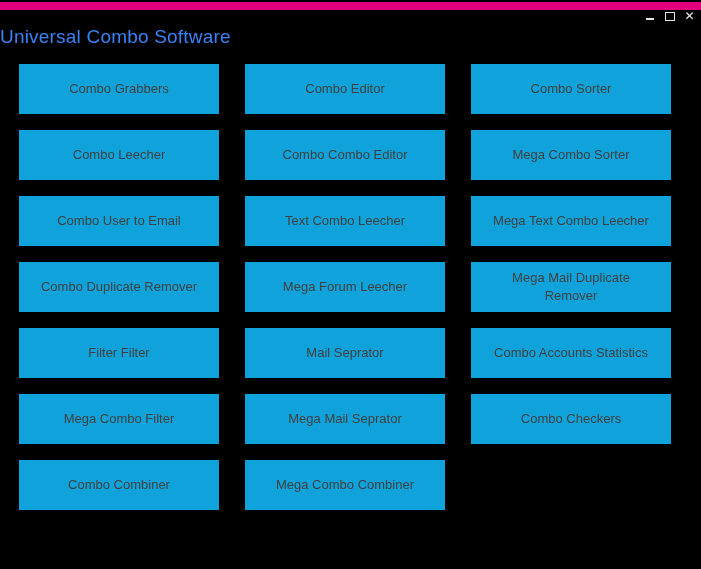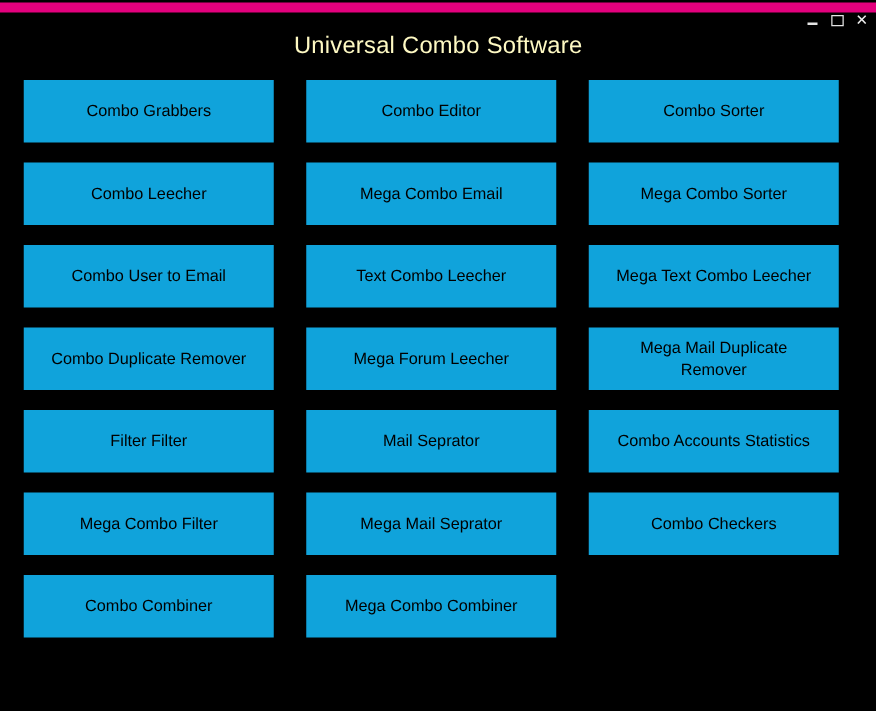--- a/index.html
+++ b/index.html
@@ -41,37 +41,37 @@
   }
   .ctrl-max .glyph {
     display: block;
     width: 8px; height: 7px;
     border: 1.5px solid #E4E4E4;
   }
   .ctrl-close { font-size: 12px; line-height: 14px; color: #EFEFEF; }
   .app-title {
     position: absolute;
     top: 26px; left: 0; right: 0;
-    text-align: center;
-    color: #fef9c3;
+    text-align: left;
+    color: #3b82f6;
     font-size: 19px;
     letter-spacing: 0.2px;
   }
   .button-grid {
     position: absolute;
     top: 64px; left: 19px;
     display: grid;
     grid-template-columns: 200px 200px 200px;
     column-gap: 26px;
     row-gap: 16px;
     grid-auto-rows: 50px;
   }
   .btn {
     background: #10A3DB;
-    color: #000000;
+    color: #404040;
     font-size: 13px;
     line-height: 1.35;
     display: flex;
     align-items: center;
     justify-content: center;
     text-align: center;
     padding: 0 14px;
     box-sizing: border-box;
     cursor: default;
     user-select: none;
@@ -111,21 +111,21 @@
   </div>
 
   <div class="app-title">Universal Combo Software</div>
 
   <div class="button-grid">
     <div class="btn">Combo Grabbers</div>
     <div class="btn">Combo Editor</div>
     <div class="btn">Combo Sorter</div>
 
     <div class="btn">Combo Leecher</div>
-    <div class="btn">Mega Combo Email</div>
+    <div class="btn">Combo Combo Editor</div>
     <div class="btn">Mega Combo Sorter</div>
 
     <div class="btn">Combo User to Email</div>
     <div class="btn">Text Combo Leecher</div>
 
     <div class="btn">Mega Text Combo Leecher</div>
     <div class="btn">Combo Duplicate Remover</div>
     <div class="btn">Mega Forum Leecher</div>
 
     <div class="btn">Mega Mail Duplicate Remover</div>

